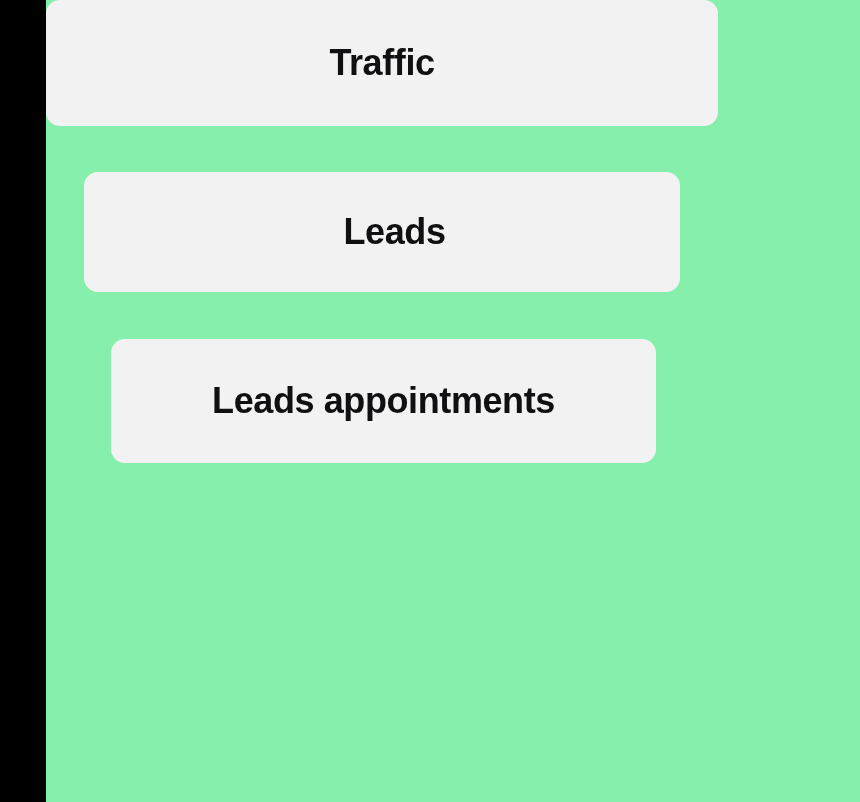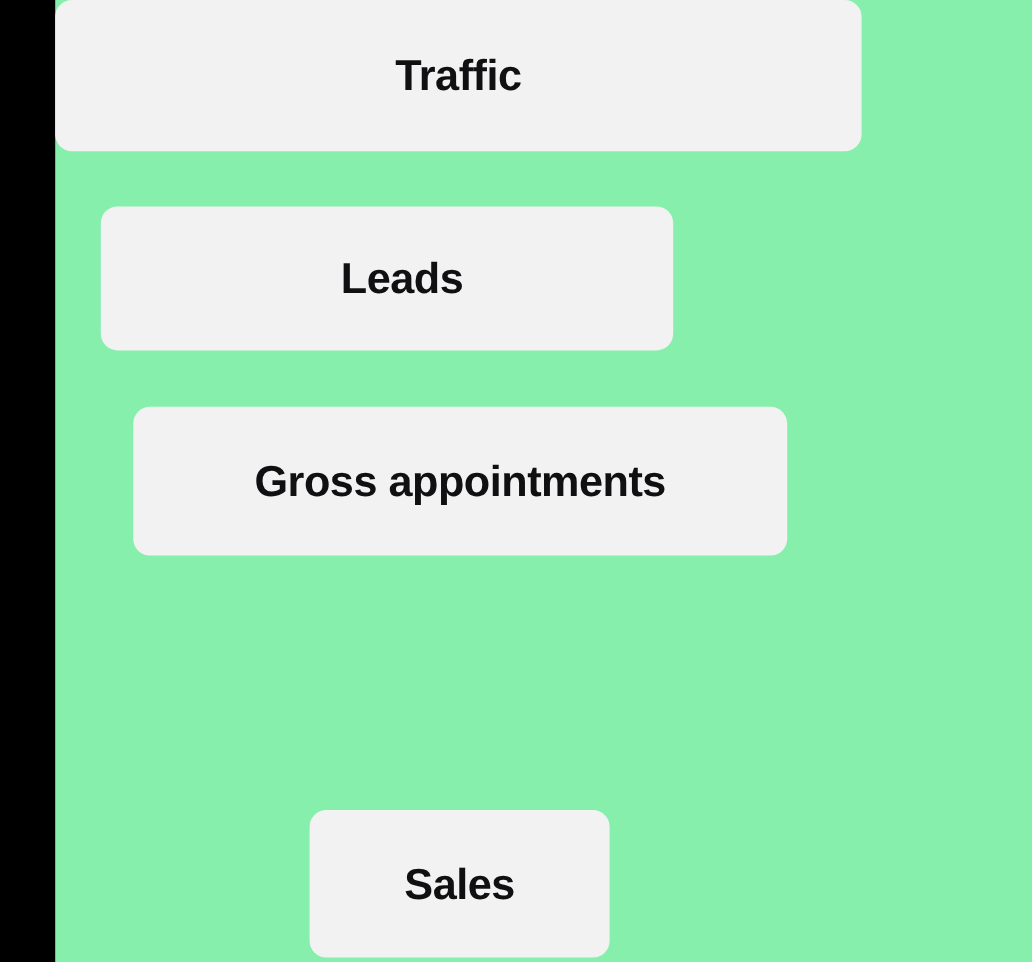--- a/index.html
+++ b/index.html
@@ -34,40 +34,37 @@
     font-size: 36px;
     font-weight: bold;
     color: #101012;
     letter-spacing: -0.4px;
     line-height: 1;
     white-space: nowrap;
     text-align: center;
   }
   
   #stage-0 { left: 0px;   top: 0px;   width: 672px; height: 126px; }
-  #stage-1 { left: 38px;  top: 172px; width: 477px; height: 120px; padding-left: 25px; }
+  #stage-1 { left: 38px;  top: 172px; width: 596px; height: 120px; padding-left: 25px; }
   #stage-2 { left: 65px;  top: 339px; width: 545px; height: 124px; }
   #stage-3 { left: 127px; top: 506px; width: 420px; height: 124px; }
   #stage-4 { left: 212px; top: 675px; width: 250px; height: 123px; }
 </style>
 </head>
 <body>
 
 <div id="funnel-chart">
 
   <div class="funnel-stage" id="stage-0">
     <span class="funnel-stage-label">Traffic</span>
   </div>
 
   <div class="funnel-stage" id="stage-1">
     <span class="funnel-stage-label">Leads</span>
   </div>
 
   <div class="funnel-stage" id="stage-2">
-    <span class="funnel-stage-label">Gross appointments</span>
+    <span class="funnel-stage-label">Leads appointments</span>
   </div>
 
 
-  <div class="funnel-stage" id="stage-4">
-    <span class="funnel-stage-label">Sales</span>
-  </div>
 
 </div>
 
 </body></html>

